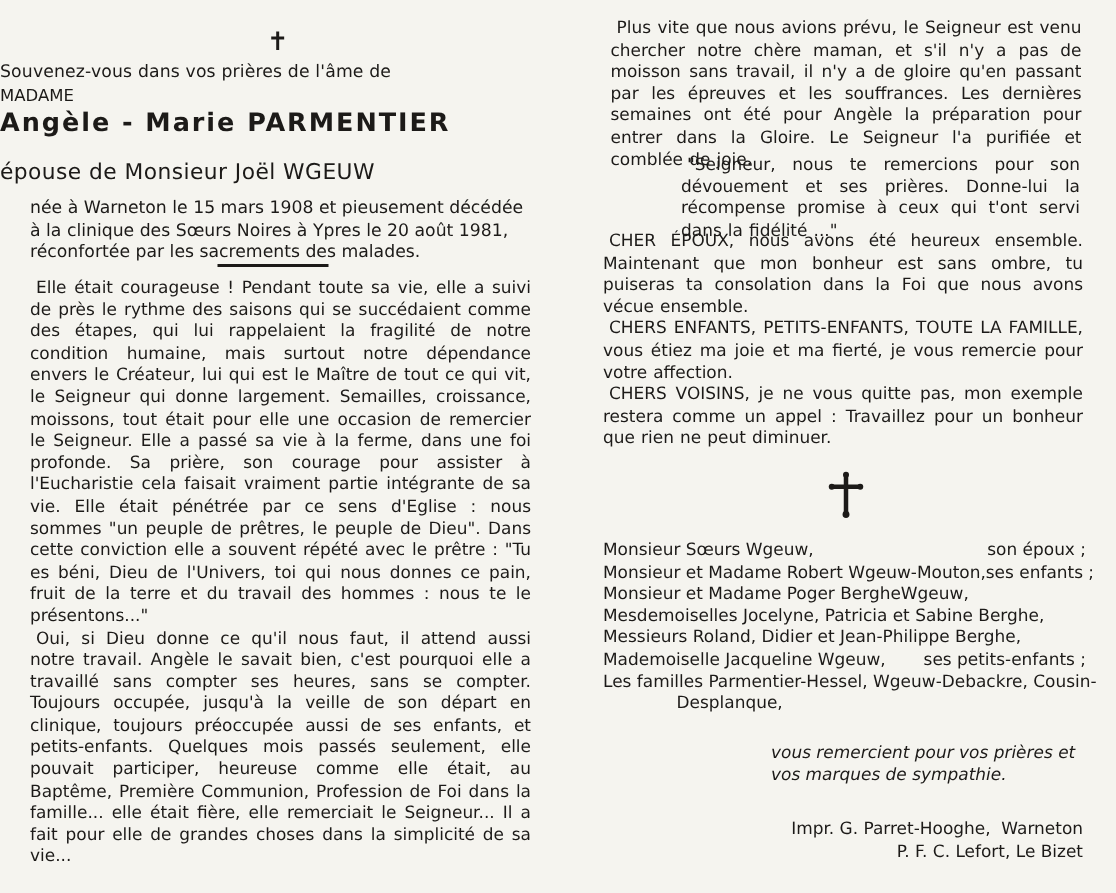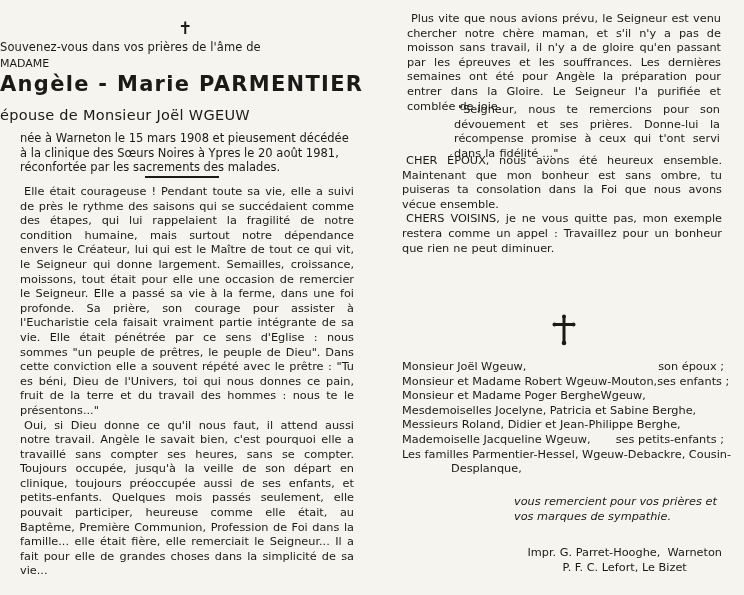--- a/index.html
+++ b/index.html
@@ -14,41 +14,41 @@
   .left { left: 0; width: 372px; }
   .right { left: 372px; width: 372px; }
   .cross-small {
     position: absolute; left: 178px; top: 18px;
     font-size: 17px; font-weight: bold; line-height: 20px;
   }
   .center { position: absolute; left: 0; width: 372px; }
   .l-souvenez { top: 40px; font-size: 11.5px; letter-spacing: 0.1px; }
   .l-madame { top: 57px; font-size: 11px; }
   .l-name {
-    top: 72px; font-size: 21px; font-weight: bold; letter-spacing: 1.3px;
+    top: 72px; font-size: 17px; font-weight: bold; letter-spacing: 1.3px;
     font-family: "DejaVu Sans", sans-serif;
   }
   .l-epouse { top: 107px; font-size: 14.5px; letter-spacing: 0.3px; }
   .l-nee { top: 131px; font-size: 11.5px; line-height: 14.5px; left: 20px; width: 332px; }
   .divider { position: absolute; left: 145px; top: 176px; width: 74px; height: 2px; background: #1c1a18; }
   .body-text {
     position: absolute; font-size: 11.3px; line-height: 14.6px;
     text-align: justify; word-spacing: 0.5px;
   }
   .left .body-text { left: 20px; width: 334px; top: 185px; }
   .body-text p { margin: 0; text-indent: 4px; }
   .right .intro { left: 35px; width: 314px; top: 12px; }
   .right .quote { left: 82px; width: 266px; top: 103px; }
   .right .msgs { left: 30px; width: 320px; top: 154px; }
   .cross-orn { position: absolute; left: 180px; top: 314px; width: 24px; height: 32px; }
   .family { position: absolute; left: 30px; width: 322px; top: 360px; font-size: 11.3px; line-height: 14.6px; }
   .family .row { display: flex; justify-content: space-between; white-space: nowrap; }
   .family .indent { padding-left: 49px; }
   .thanks { position: absolute; left: 142px; width: 212px; top: 494px; font-size: 11.3px; line-height: 15px; font-style: italic; }
-  .printer { position: absolute; right: 22px; top: 545px; font-size: 11.3px; line-height: 15px; text-align: center; }
+  .printer { position: absolute; right: 22px; top: 545px; font-size: 11.3px; line-height: 15px; text-align: right; }
 </style>
 </head>
 <body>
 
 <div class="panel left">
   <div class="cross-small">✝</div>
   <div class="center l-souvenez">Souvenez-vous dans vos prières de l'âme de</div>
   <div class="center l-madame">MADAME</div>
   <div class="center l-name">Angèle - Marie PARMENTIER</div>
   <div class="center l-epouse">épouse de Monsieur Joël WGEUW</div>
@@ -62,33 +62,34 @@
 
 <div class="panel right">
   <div class="body-text intro">
     <p>Plus vite que nous avions prévu, le Seigneur est venu chercher notre chère maman, et s'il n'y a pas de moisson sans travail, il n'y a de gloire qu'en passant par les épreuves et les souffrances. Les dernières semaines ont été pour Angèle la préparation pour entrer dans la Gloire. Le Seigneur l'a purifiée et comblée de joie.</p>
   </div>
   <div class="body-text quote">
     <p>"Seigneur, nous te remercions pour son dévouement et ses prières. Donne-lui la récompense promise à ceux qui t'ont servi dans la fidélité ..."</p>
   </div>
   <div class="body-text msgs">
     <p>CHER ÉPOUX, nous avons été heureux ensemble. Maintenant que mon bonheur est sans ombre, tu puiseras ta consolation dans la Foi que nous avons vécue ensemble.</p>
+    <p>CHERS ENFANTS, PETITS-ENFANTS, TOUTE LA FAMILLE, vous étiez ma joie et ma fierté, je vous remercie pour votre affection.</p>
     <p>CHERS VOISINS, je ne vous quitte pas, mon exemple restera comme un appel : Travaillez pour un bonheur que rien ne peut diminuer.</p>
   </div>
   <svg class="cross-orn" viewBox="0 0 24 32">
     <rect x="10.5" y="2" width="3" height="27" fill="#1c1a18"></rect>
     <rect x="2" y="9" width="20" height="3" fill="#1c1a18"></rect>
     <circle cx="12" cy="2.5" r="2" fill="#1c1a18"></circle>
     <circle cx="2.5" cy="10.5" r="2" fill="#1c1a18"></circle>
     <circle cx="21.5" cy="10.5" r="2" fill="#1c1a18"></circle>
     <circle cx="12" cy="29" r="2.3" fill="#1c1a18"></circle>
   </svg>
   <div class="family">
     <div class="row">
-        <span>Monsieur Joël Wgeuw,</span>
+        <span>Monsieur Sœurs Wgeuw,</span>
         <span>son époux ;</span>
       </div>
     <div class="row">
         <span>Monsieur et Madame Robert Wgeuw-Mouton,</span>
         <span>ses enfants ;</span>
       </div>
     <div class="row">
         <span>Monsieur et Madame Poger BergheWgeuw,</span>
         <span></span>
       </div>

